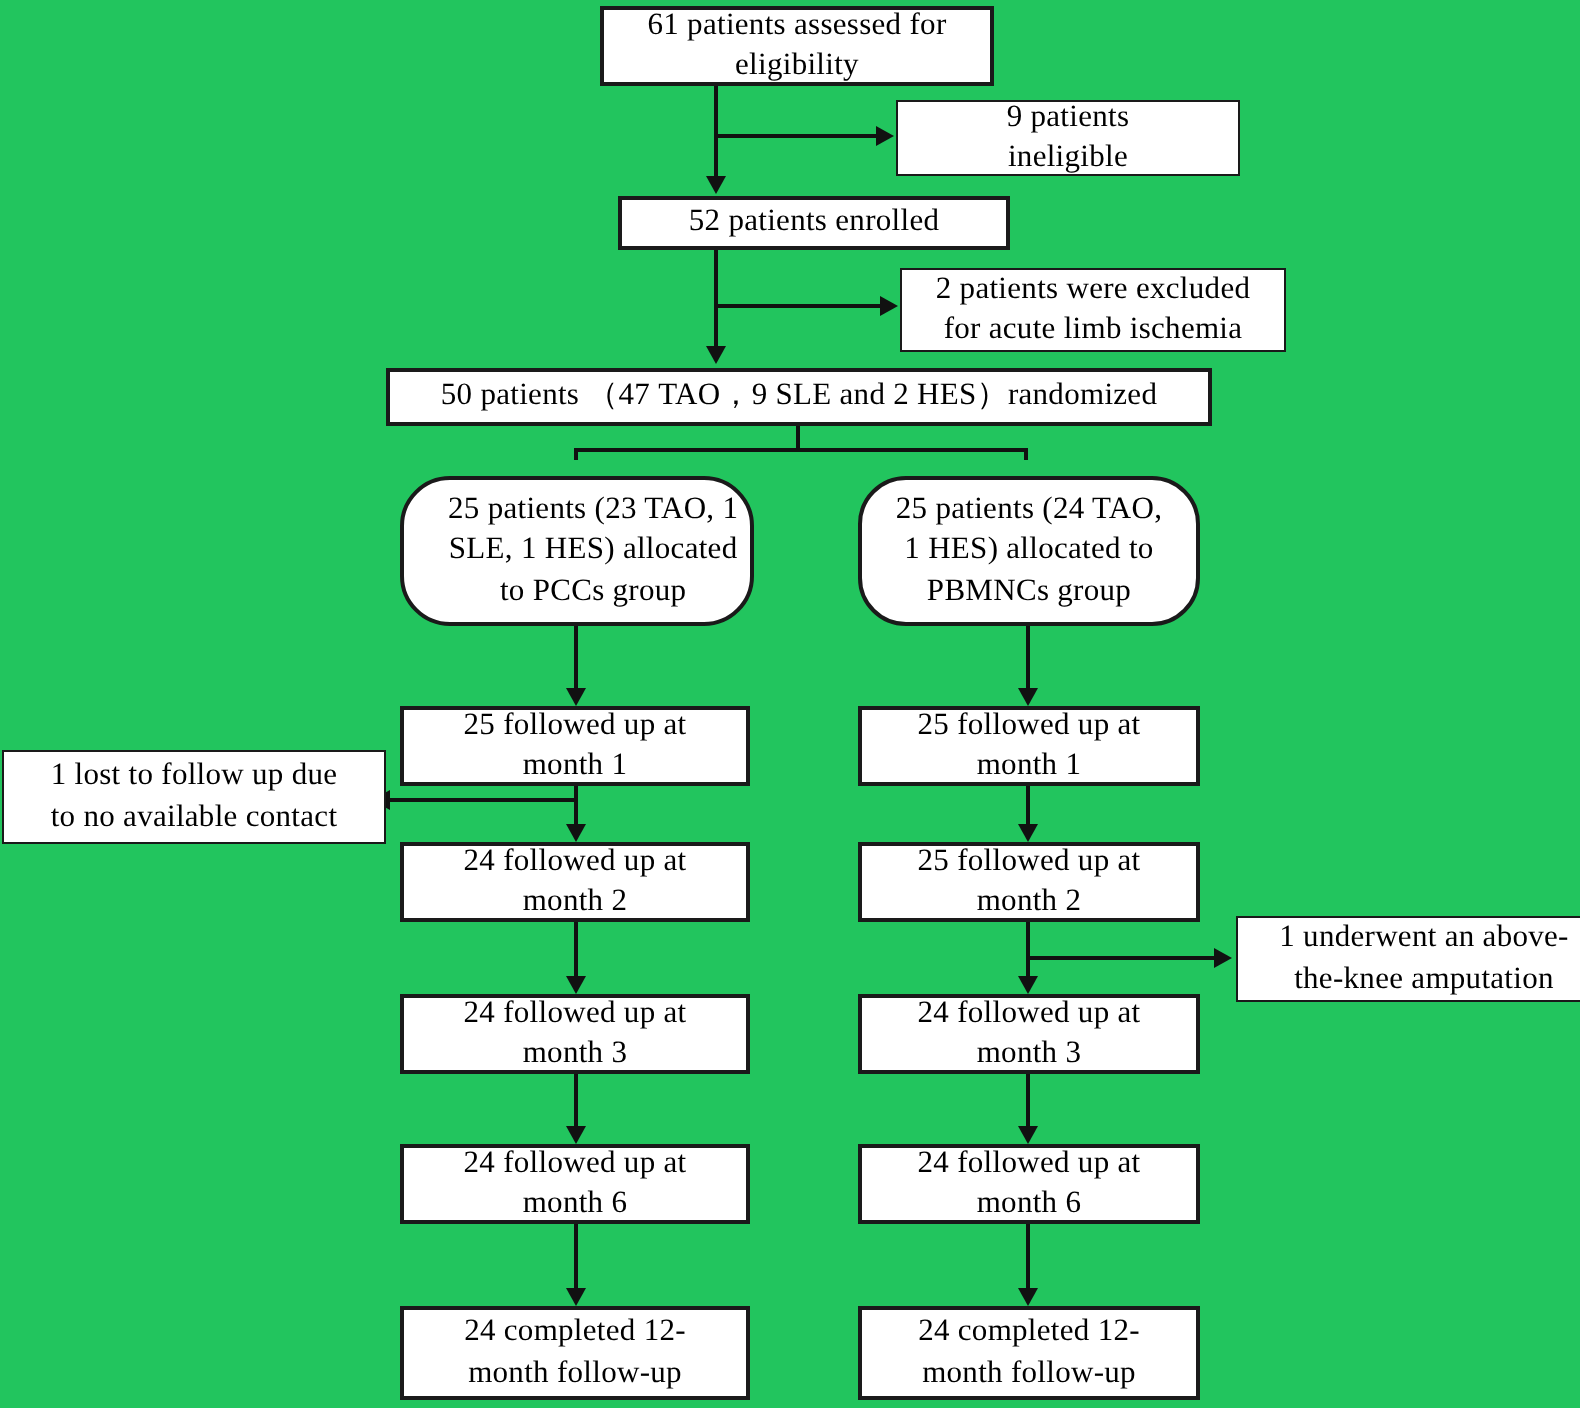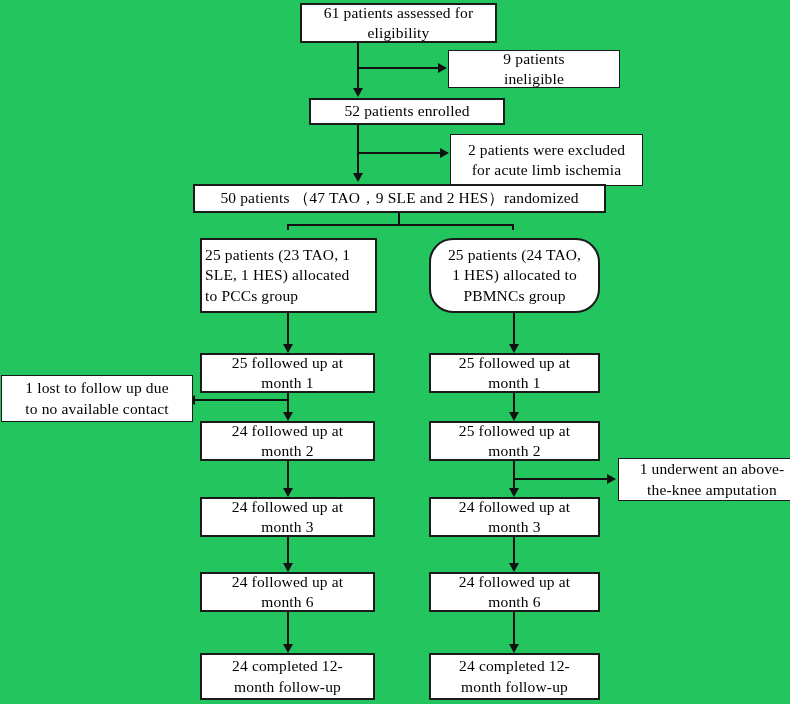--- a/index.html
+++ b/index.html
@@ -25,21 +25,21 @@
     align-items: center;
     justify-content: center;
     text-align: center;
     font-size: 15.5px;
     line-height: 1.32;
     padding: 1px 4px;
     white-space: pre-line;
     letter-spacing: 0.15px;
   }
   .node.thin { border-width: 1.6px; }
-  .node.lalign { text-align: left; justify-content: flex-start; padding-left: 3px; }
+  .node.lalign { text-align: center; justify-content: flex-start; padding-left: 22px; border-radius: 25px; }
   .edge {
     position: absolute;
     background: #111111;
   }
   .edge.v { width: 2px; }
   .edge.h { height: 2px; }
   .arrow {
     position: absolute;
     width: 0;
     height: 0;
@@ -76,21 +76,21 @@
   <div class="node thin" style="left:448px; top:50px; width:172px; height:38px;">9 patients
 ineligible</div>
 
   <div class="node" style="left:309px; top:98px; width:196px; height:27px;">52 patients enrolled</div>
 
   <div class="edge v" style="left:357px; top:125px; height:49px;"></div>
   <div class="arrow down" style="left:353px; top:173px;"></div>
 
   <div class="edge h" style="left:357px; top:152px; width:84px;"></div>
   <div class="arrow right" style="left:440px; top:148px;"></div>
-  <div class="node thin" style="left:450px; top:134px; width:193px; height:52px;">2 patients were excluded
+  <div class="node thin" style="left:450px; top:134px; width:193px; height:42px;">2 patients were excluded
 for acute limb ischemia</div>
 
   <div class="node" style="left:193px; top:184px; width:413px; height:29px; font-size:15.5px;">50 patients （47 TAO，9 SLE and 2 HES）randomized</div>
 
   <div class="edge v" style="left:398px; top:213px; height:12px;"></div>
   <div class="edge h" style="left:287px; top:224px; width:227px;"></div>
   <div class="edge v" style="left:287px; top:224px; height:6px;"></div>
   <div class="edge v" style="left:512px; top:224px; height:6px;"></div>
 
   <div class="node lalign" style="left:200px; top:238px; width:177px; height:75px;">25 patients (23 TAO, 1

